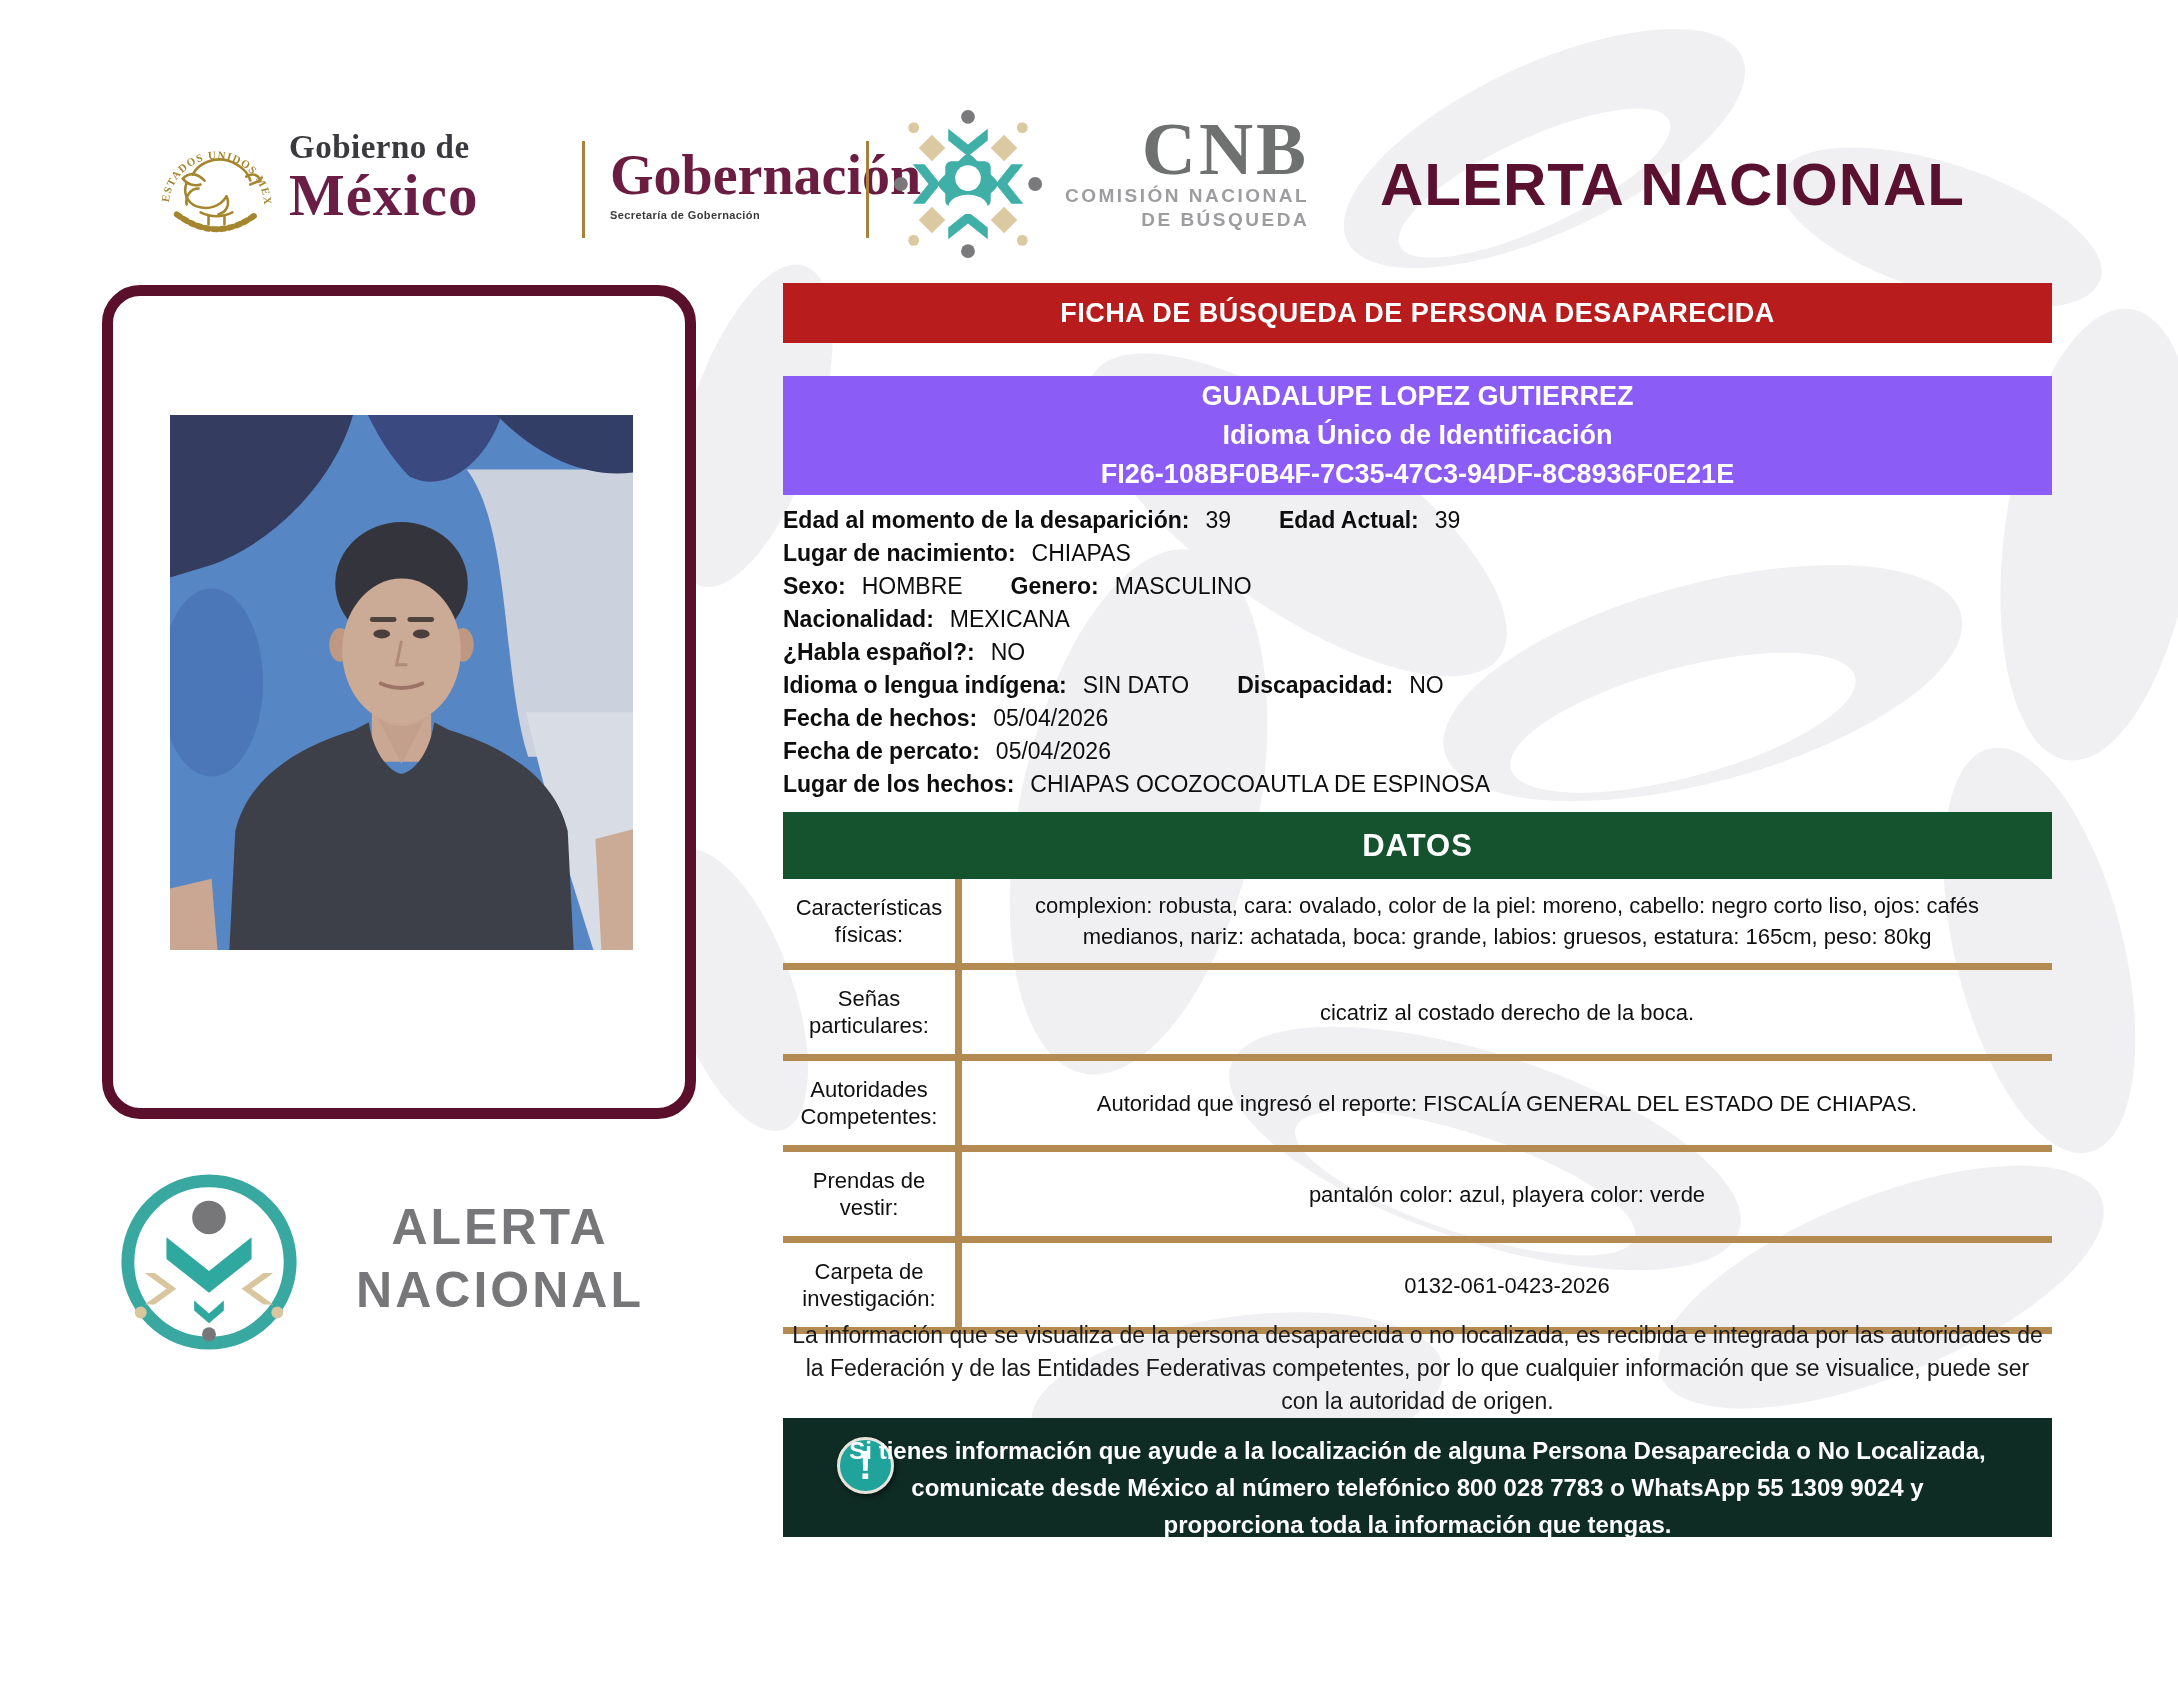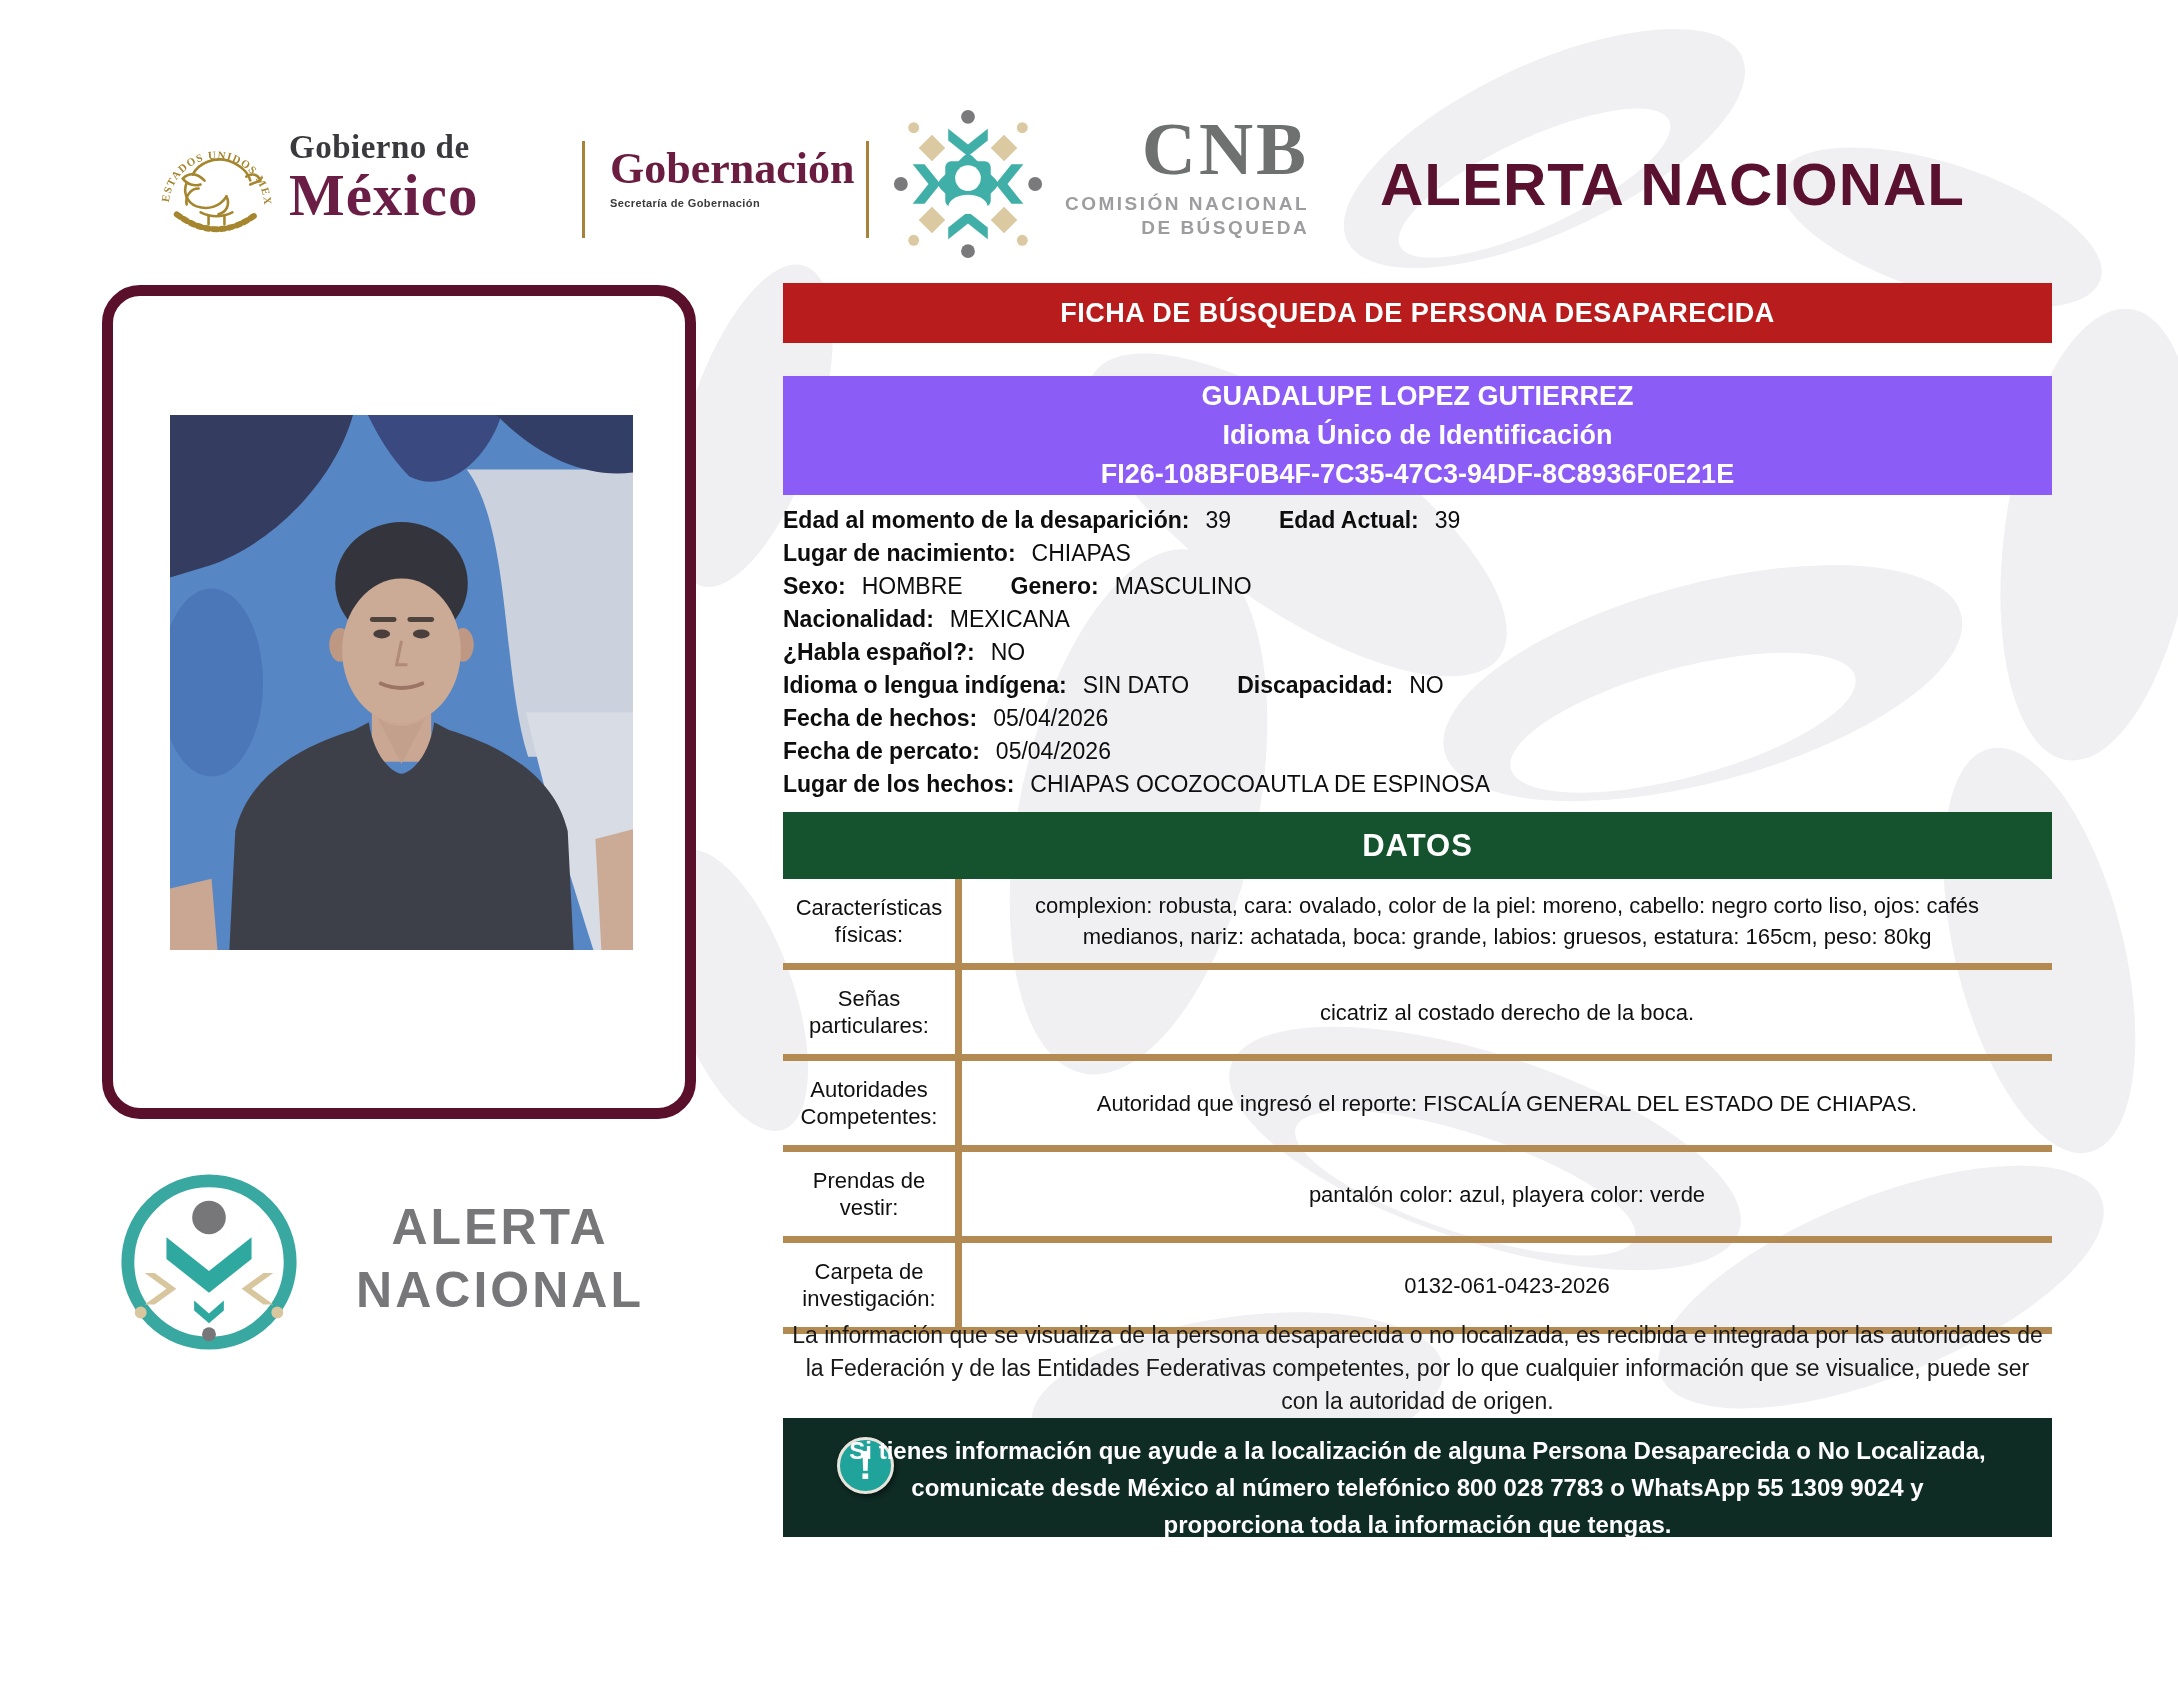--- a/index.html
+++ b/index.html
@@ -12,25 +12,25 @@
   
   .watermark{position:absolute;left:0;top:0;width:2178px;height:1683px;z-index:0;}
 
   
   .hdr{z-index:3;}
   .gob-text{left:289px;top:131px;font-family:"Liberation Serif",serif;font-weight:bold;line-height:1;}
   .gob-line1{font-size:33px;color:#3a3a3e;letter-spacing:0.5px;}
   .gob-line2{font-size:59px;color:#6a1d45;margin-top:2px;letter-spacing:1px;}
   .vdiv{width:3px;background:#a9823a;top:141px;height:97px;}
   .segob{left:610px;top:147px;line-height:1;}
-  .segob-name{font-family:"Liberation Serif",serif;font-weight:bold;font-size:44px;color:#6a1c41;}
+  .segob-name{font-family:"Liberation Serif",serif;font-weight:bold;font-size:56px;color:#6a1c41;}
   .segob-sub{font-size:11px;font-weight:bold;color:#3a3a3a;margin-top:7px;letter-spacing:0.4px;}
   .cnb-text{left:1065px;top:111px;line-height:1;text-align:right;}
   .cnb-acronym{font-family:"Liberation Serif",serif;font-weight:bold;font-size:75px;color:#6e7170;letter-spacing:3px;}
-  .cnb-sub{font-size:19px;font-weight:bold;color:#9d9da0;letter-spacing:2.5px;margin-top:8px;}
+  .cnb-sub{font-size:19px;font-weight:bold;color:#9d9da0;letter-spacing:2.5px;}
   .cnb-sub2{margin-top:5px;}
   .alert-title{left:1346px;top:150px;width:653px;text-align:center;font-size:60px;font-weight:bold;
                color:#5a1130;letter-spacing:1px;z-index:3;}
 
   
   .photo-frame{left:102px;top:285px;width:594px;height:834px;background:#ffffff;
                border:11px solid #5a0f2b;border-radius:38px;box-sizing:border-box;z-index:2;}
   .photo{position:absolute;left:57px;top:119px;width:463px;height:535px;}
 
   

